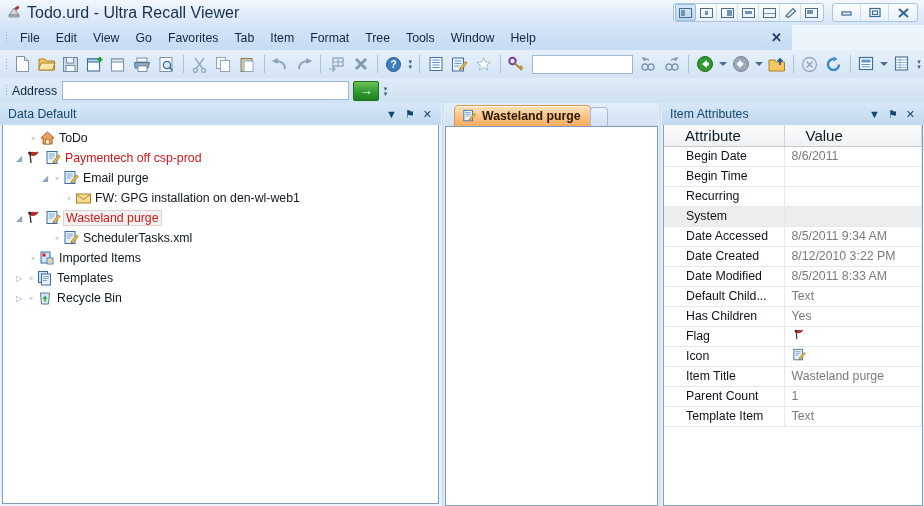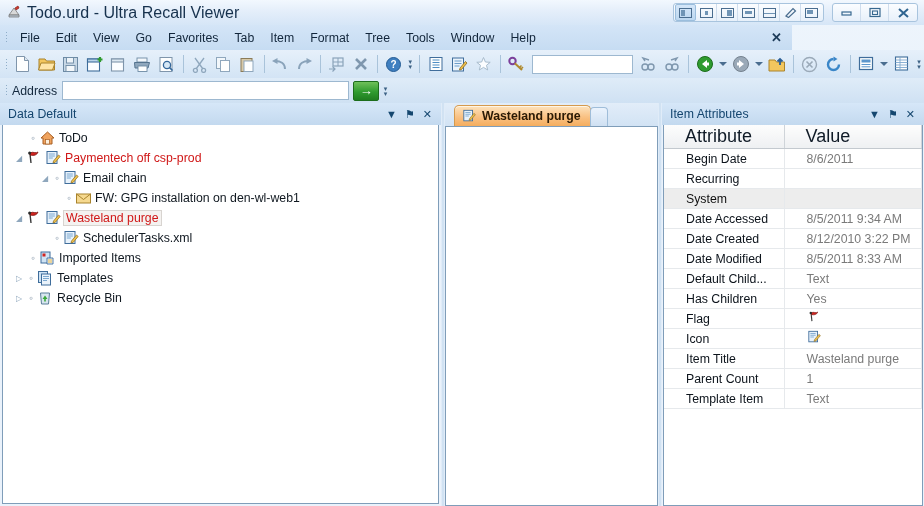--- a/index.html
+++ b/index.html
@@ -185,27 +185,27 @@
   .tico { width:17px; height:16px; flex:0 0 auto; position:relative; margin-right:3px; }
   .tlabel { font-size:12.3px; color:#101820; }
   .tlabel.red { color:#d01818; }
   .tlabel.sel {
     color:#d01818; background:#f4f2f0; border:1px solid #d8d4d0; padding:0 2px; margin-left:-2px;
   }
 
   
   .agrid { width:100%; border-collapse:collapse; table-layout:fixed; }
   .agrid th {
-    height:21px; font-weight:normal; font-size:18px; color:#0f1a26;
+    height:21px; font-weight:normal; font-size:15px; color:#0f1a26;
     text-align:left; padding-left:21px;
     background:linear-gradient(180deg,#fdfdfd,#eef0f2);
     border-right:1px solid #cfd4d9; border-bottom:1px solid #c3c9cf;
   }
   .agrid td {
-    height:20px; font-size:12.3px; padding-left:22px;
+    height:20px; font-size:12.3px; padding-left:7px;
     border-bottom:1px solid #e6e9ec; border-right:1px solid #e6e9ec;
     white-space:nowrap; overflow:hidden;
   }
   .agrid td.name { color:#0d141c; padding-left:22px; }
   .agrid td.val { color:#7a7a7a; }
   tr.group td { background:#ededed; }
   tr.group td.name { color:#111; }
   td.name.selected {
     background:#f4f2f0; border:1px solid #c9c5c1; color:#111;
   }
@@ -586,21 +586,21 @@
       <div class="tnode" style="padding-left:36px;">
         <span class="tglyph">◢</span>
         <span class="tdot">∘</span>
         <span class="tico">
           <svg width="17" height="16" viewBox="0 0 17 16">
             <rect x="2" y="1.5" width="10" height="12" fill="#e8f2fb" stroke="#3f6d9b" stroke-width="1"></rect>
             <path d="M3.8 4 h6 M3.8 6 h6 M3.8 8 h4" stroke="#6f9fcb" stroke-width="0.9"></path>
             <path d="M8.5 11 L13.5 5 L15.2 6.4 L10.2 12.4 L8 13 Z" fill="#f0c14b" stroke="#8a6a1e" stroke-width="0.7"></path>
           </svg>
         </span>
-        <span class="tlabel">Email chain</span>
+        <span class="tlabel">Email purge</span>
       </div>
 
       <div class="tnode" style="padding-left:60px;">
         <span class="tdot">∘</span>
         <span class="tico">
           <svg width="17" height="16" viewBox="0 0 17 16">
             <rect x="1.5" y="4" width="14" height="9" fill="#f6d98f" stroke="#a9832c" stroke-width="1"></rect>
             <path d="M1.5 4 L8.5 9.5 L15.5 4" fill="none" stroke="#a9832c" stroke-width="1"></path>
           </svg>
         </span>
@@ -714,20 +714,24 @@
         <thead>
           <tr>
             <th style="width:120px;">Attribute</th>
             <th>Value</th>
           </tr>
         </thead>
         <tbody>
           <tr>
             <td class="name">Begin Date</td>
             <td class="val">8/6/2011</td>
+          </tr>
+          <tr>
+            <td class="name">Begin Time</td>
+            <td class="val"></td>
           </tr>
           <tr>
             <td class="name">Recurring</td>
             <td class="val"></td>
           </tr>
           <tr class="group">
             <td class="name">System</td>
             <td class="val"></td>
           </tr>
           <tr>

